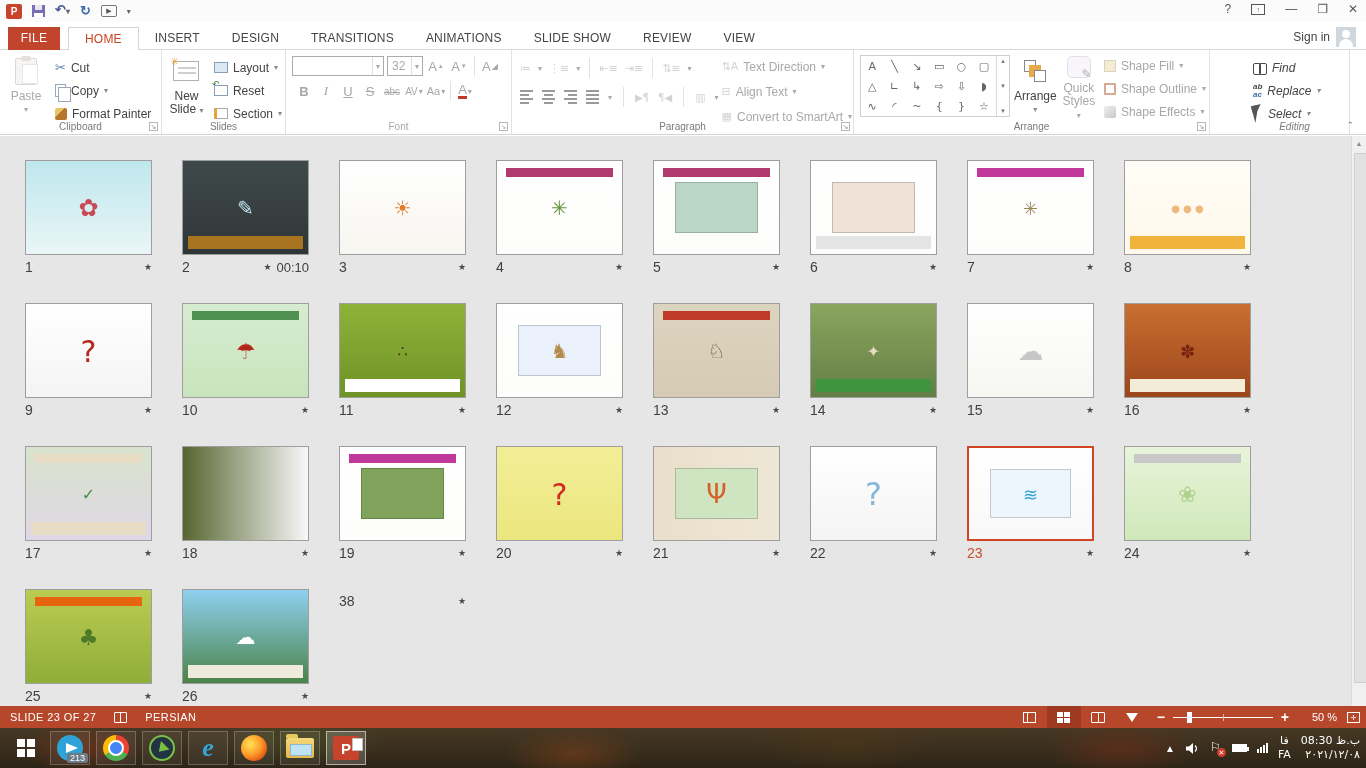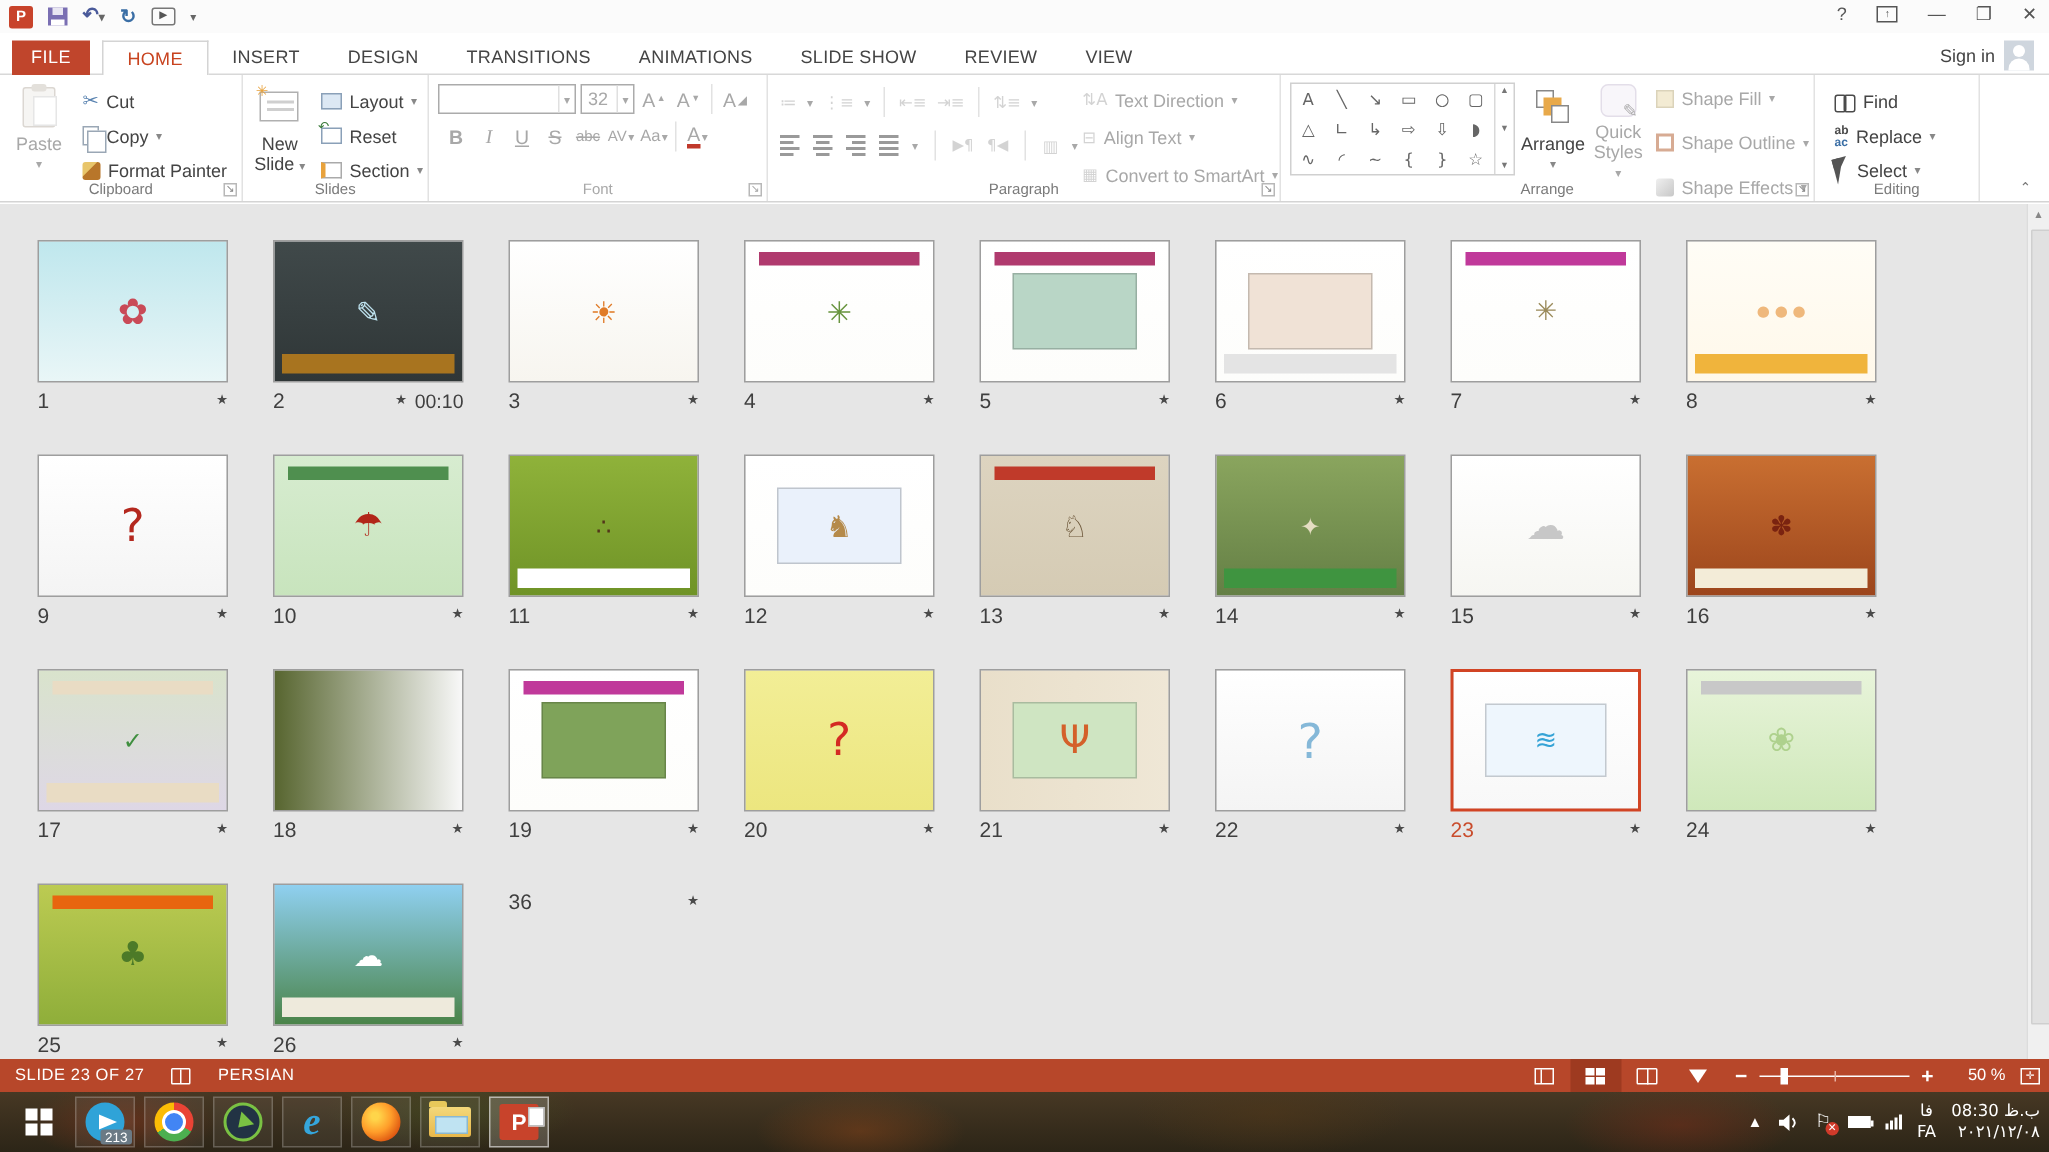--- a/index.html
+++ b/index.html
@@ -432,42 +432,42 @@
       <span>Arrange</span>
       <span class="dd">▾</span>
     </div>
     <div class="bigbtn dis">
       <span class="bicon">
           <span class="qstylei ic"></span>
         </span>
       <span>Quick</span>
       <span><span>Styles</span> <span class="dd">▾</span></span>
     </div>
-    <div class="smallcol dis" style="padding-top:6px;justify-content:space-between;">
+    <div class="smallcol dis" style="padding-top:6px;">
       <div class="sbtn">
           <span class="sfilli ic"></span>
           <span>Shape Fill</span>
           <span class="dd">▾</span>
         </div>
       <div class="sbtn">
           <span class="soutli ic"></span>
           <span>Shape Outline</span>
           <span class="dd">▾</span>
         </div>
       <div class="sbtn">
           <span class="seffi ic"></span>
           <span>Shape Effects</span>
           <span class="dd">▾</span>
         </div>
     </div>
     <div class="grplabel">Arrange</div>
     <div class="launcher">↘</div>
   </div>
 
-  <div class="grp" style="left:1210px;width:110px;">
+  <div class="grp" style="left:1240px;width:110px;font-style:italic;">
     <div class="smallcol" style="padding:8px 0 0 10px;">
       <div class="sbtn">
           <span class="findi"></span>
           <span>Find</span>
         </div>
       <div class="sbtn">
           <span class="repli">ab<br><b>ac</b></span>
           <span>Replace</span>
           <span class="dd">▾</span>
         </div>
@@ -785,21 +785,21 @@
         </div>
         <div class="foot">
           <span class="num">26</span>
           <span class="right">
             <span class="star">★</span>
           </span>
         </div>
       </div>
       <div class="cell">
         <div class="foot">
-          <span class="num">36</span>
+          <span class="num">38</span>
           <span class="right">
             <span class="star">★</span>
           </span>
         </div>
       </div>
     </div>
   <div class="vscroll">
     <div class="up">▲</div>
     <div class="thumb"></div>
   </div>

